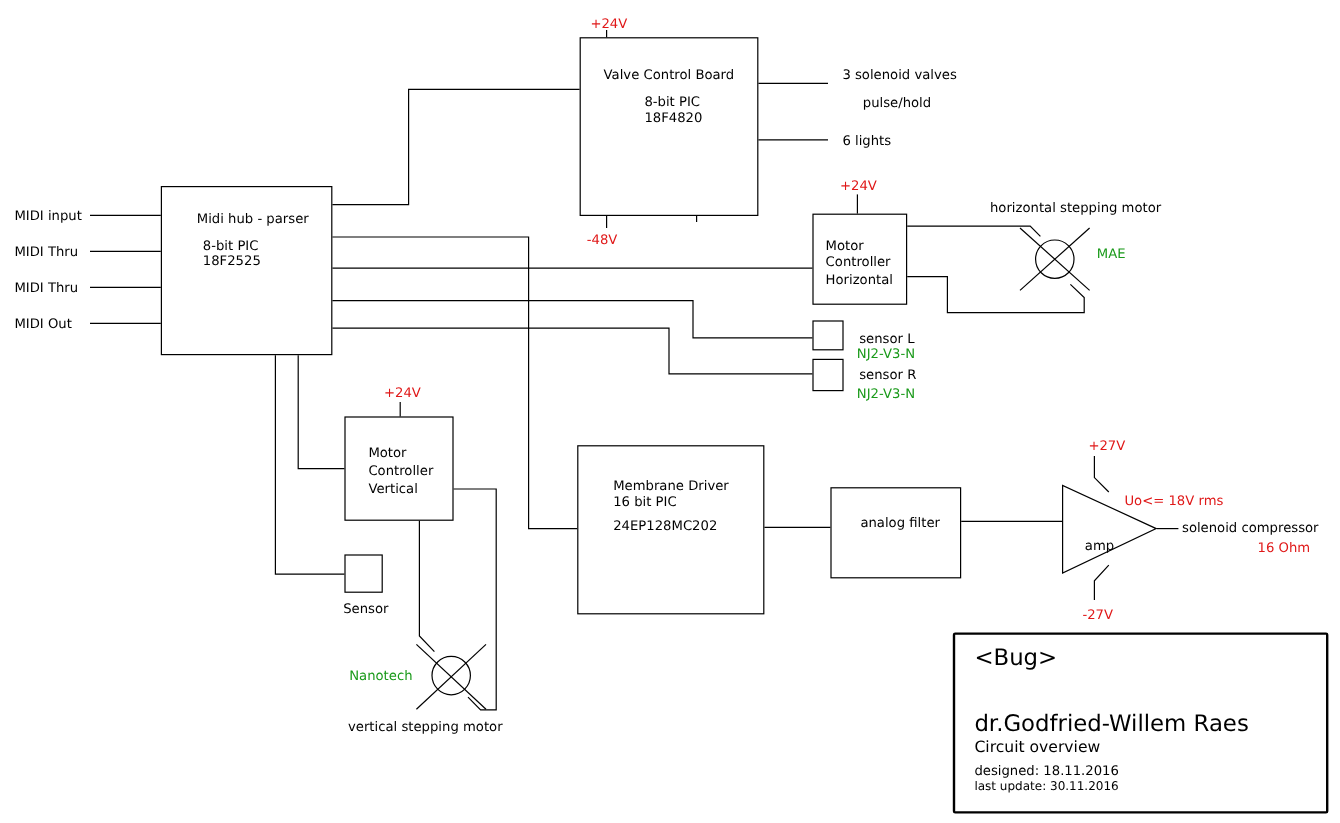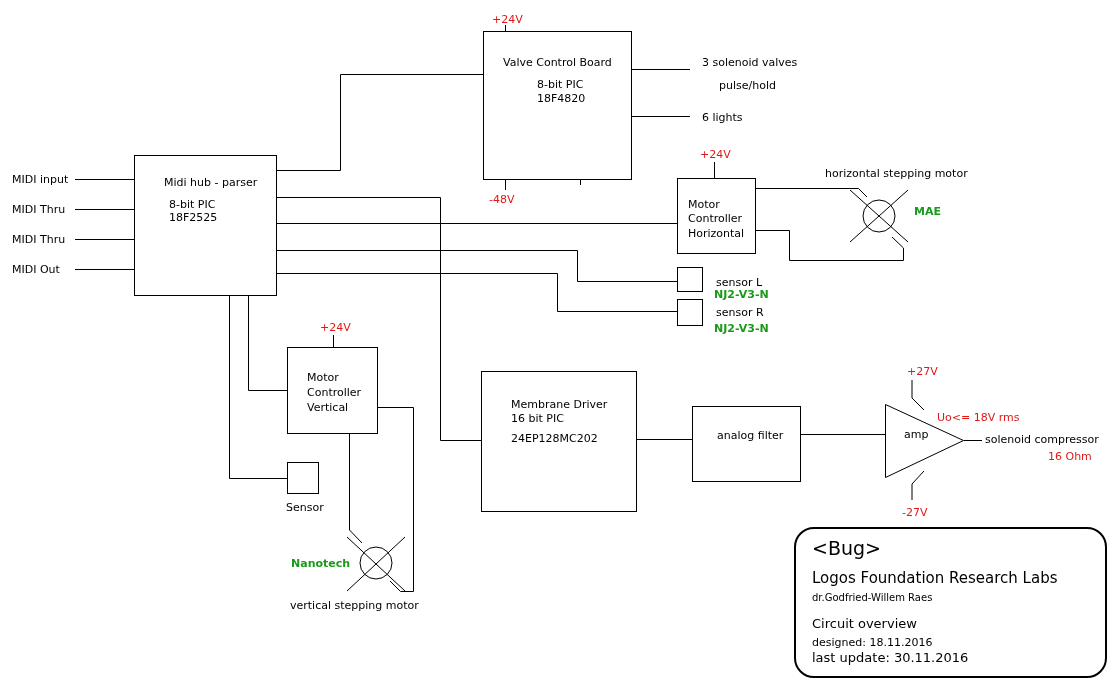--- a/index.html
+++ b/index.html
@@ -1,21 +1,21 @@
 <!DOCTYPE html>
 <html><head>
 <meta charset="utf-8">
 <style>
   html, body { margin:0; padding:0; background:#ffffff; }
   body { width:1117px; height:686px; position:relative; overflow:hidden; font-family:"DejaVu Sans", sans-serif; }
   svg { position:absolute; left:0; top:0; }
   .lbl { position:absolute; font-size:11px; color:#000; white-space:nowrap; line-height:13px; }
   .red { color:#e01818; }
-  .green { color:#1a9a1a;font-weight:bold; }
-  .title-box { position:absolute; left:794px; top:527px; width:313px; height:151px; border:2px solid #000; border-radius:20px; box-sizing:border-box; }
+  .green { color:#1a9a1a; }
+  .title-box { position:absolute; left:794px; top:527px; width:313px; height:151px; border:2px solid #000; border-radius:2px; box-sizing:border-box; }
   .tb-line { position:absolute; left:16px; white-space:nowrap; color:#000; }
 </style>
 </head>
 <body>
 
 <svg width="1117" height="686">
   <g stroke="#000" stroke-width="1" fill="none">
 
     <rect x="134.5" y="155.5" width="142" height="140"></rect>
 
@@ -128,25 +128,24 @@
 <div class="lbl" style="left:286px;top:501px">Sensor</div>
 
 <div class="lbl" style="left:511px;top:398px">Membrane Driver</div>
 <div class="lbl" style="left:511px;top:412px">16 bit PIC</div>
 <div class="lbl" style="left:511px;top:432px">24EP128MC202</div>
 
 <div class="lbl" style="left:717px;top:429px">analog filter</div>
 
 <div class="lbl red" style="left:907px;top:365px">+27V</div>
 <div class="lbl red" style="left:937px;top:411px">Uo&lt;= 18V rms</div>
-<div class="lbl" style="left:904px;top:428px">amp</div>
+<div class="lbl" style="left:904px;top:448px">amp</div>
 <div class="lbl red" style="left:902px;top:506px">-27V</div>
 <div class="lbl" style="left:985px;top:433px">solenoid compressor</div>
 <div class="lbl red" style="left:1048px;top:450px">16 Ohm</div>
 
 <div class="title-box">
   <div class="tb-line" style="top:8px;font-size:19px">&lt;Bug&gt;</div>
-  <div class="tb-line" style="top:40px;font-size:15px">Logos Foundation Research Labs</div>
-  <div class="tb-line" style="top:63px;font-size:10px">dr.Godfried-Willem Raes</div>
+  <div class="tb-line" style="top:63px;font-size:19px">dr.Godfried-Willem Raes</div>
   <div class="tb-line" style="top:87px;font-size:13px">Circuit overview</div>
   <div class="tb-line" style="top:107px;font-size:11px">designed: 18.11.2016</div>
-  <div class="tb-line" style="top:121px;font-size:13px">last update:  30.11.2016</div>
+  <div class="tb-line" style="top:121px;font-size:10px">last update:  30.11.2016</div>
 </div>
 
 </body></html>

